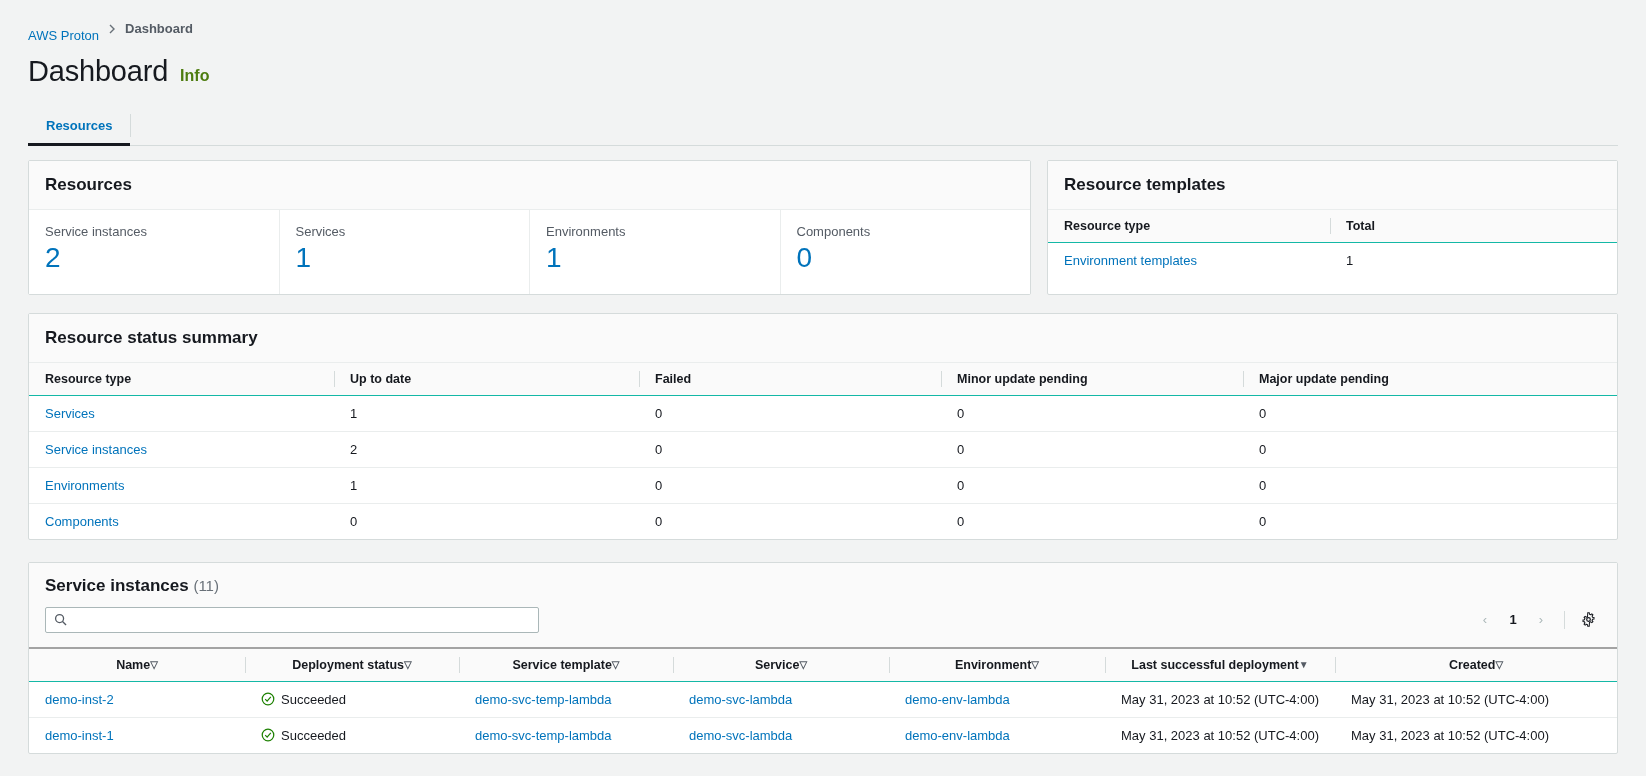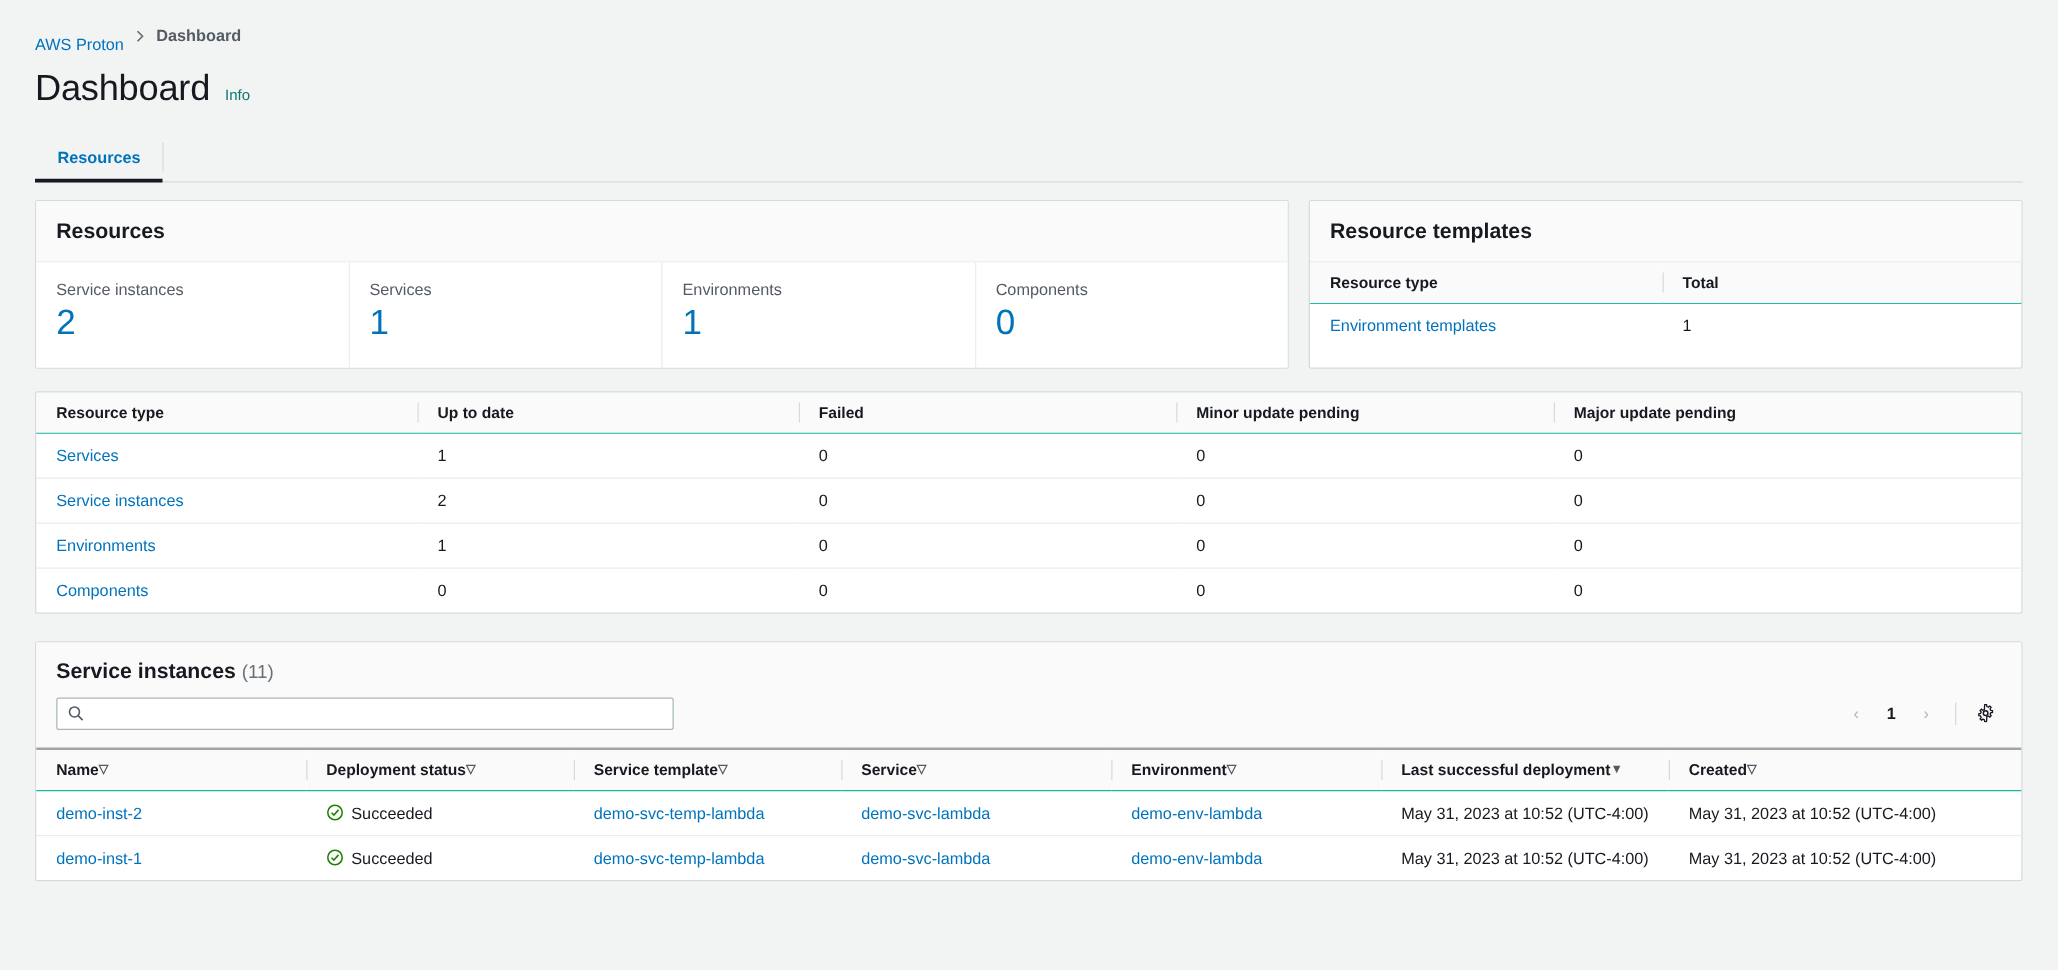--- a/index.html
+++ b/index.html
@@ -22,21 +22,21 @@
   .bc-link { color: #0073bb; cursor: pointer; margin-top: 14px; }
   .bc-sep { color: #687078; font-size: 13px; line-height: 1; display:flex; }
   .bc-current { color: #545b64; font-weight: 700; }
 
   
   .title-row {
     display: flex; align-items: baseline; gap: 12px;
     padding: 12px 0 0 28px;
   }
   .page-title { font-size: 29px; font-weight: 400; letter-spacing: -0.2px; color: #16191f; margin:0; }
-  .info-link { color: #0f766e; font-size: 12px; font-weight: 400; cursor: pointer; }
+  .info-link { color: #4d7c0f; font-size: 16px; font-weight: 700; cursor: pointer; }
 
   
   .tabs {
     margin: 18px 28px 0 28px;
     border-bottom: 1px solid #d5dbdb;
     display: flex; align-items: stretch; height: 40px;
   }
   .tab {
     display: flex; align-items: center;
     padding: 0 18px;
@@ -103,21 +103,21 @@
   }
   table.tbl td {
     font-size: 13px; color: #16191f;
     padding: 10px 16px;
     border-bottom: 1px solid #eaeded;
     white-space: nowrap;
   }
   table.tbl tr:last-child td { border-bottom: none; }
   .lnk { color: #0073bb; cursor: pointer; }
 
-  .th-inner { display: flex; align-items: center; justify-content: flex-start; }
+  .th-inner { display: flex; align-items: center; justify-content: center; }
   .sort-ico { color: #545b64; font-size: 10px; line-height: 1; }
   .sort-ico.hollow::before { content: "\25BD"; }
   .sort-ico.filled::before { content: "\25BC"; }
 
   
   .status-card { margin: 18px 28px 0 28px; }
   .status-card td:first-child, .status-card th:first-child { width: 305px; }
   .status-card th:nth-child(2), .status-card td:nth-child(2) { width: 305px; }
   .status-card th:nth-child(3), .status-card td:nth-child(3) { width: 302px; }
   .status-card th:nth-child(4), .status-card td:nth-child(4) { width: 302px; }
@@ -239,20 +239,21 @@
           <tr>
             <td><span class="lnk">Environment templates</span></td>
             <td>1</td>
           </tr>
         </tbody>
       </table>
     </div>
   </div>
 
   <div class="card status-card">
+    <div class="card-head">Resource status summary</div>
     <table class="tbl">
       <thead>
         <tr>
           <th>Resource type</th>
           <th class="sep">Up to date</th>
           <th class="sep">Failed</th>
           <th class="sep">Minor update pending</th>
           <th class="sep">Major update pending</th>
         </tr>
       </thead>

